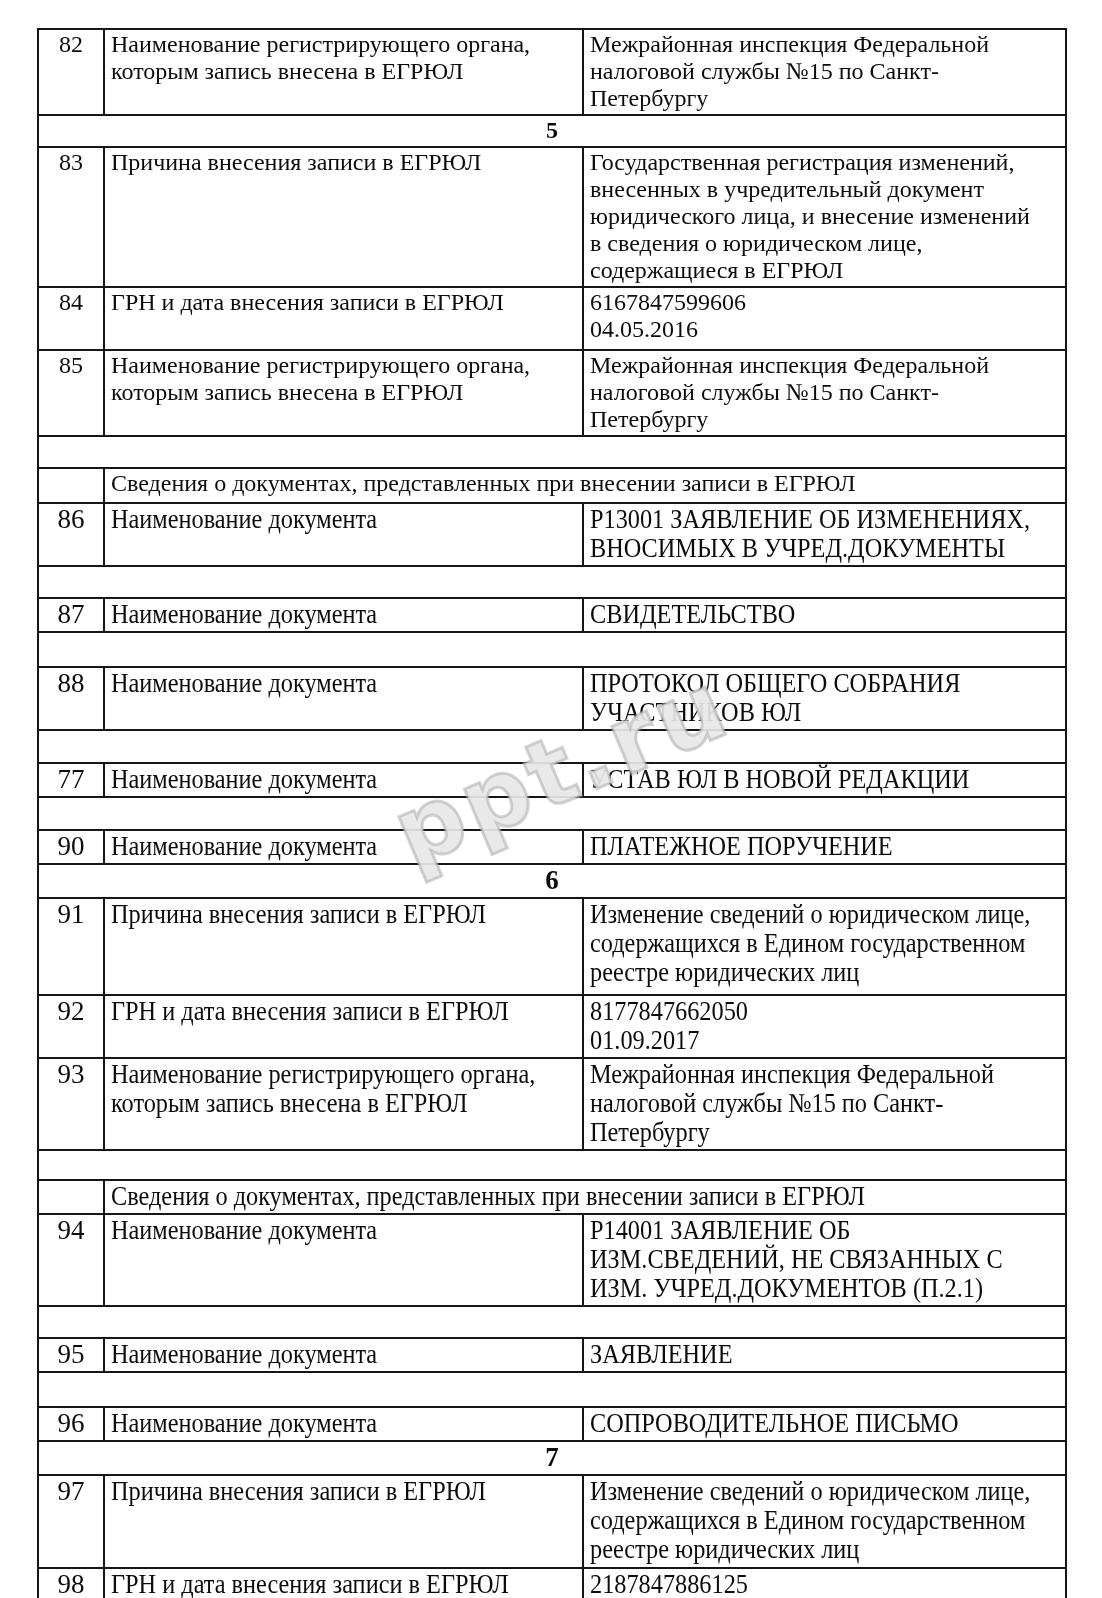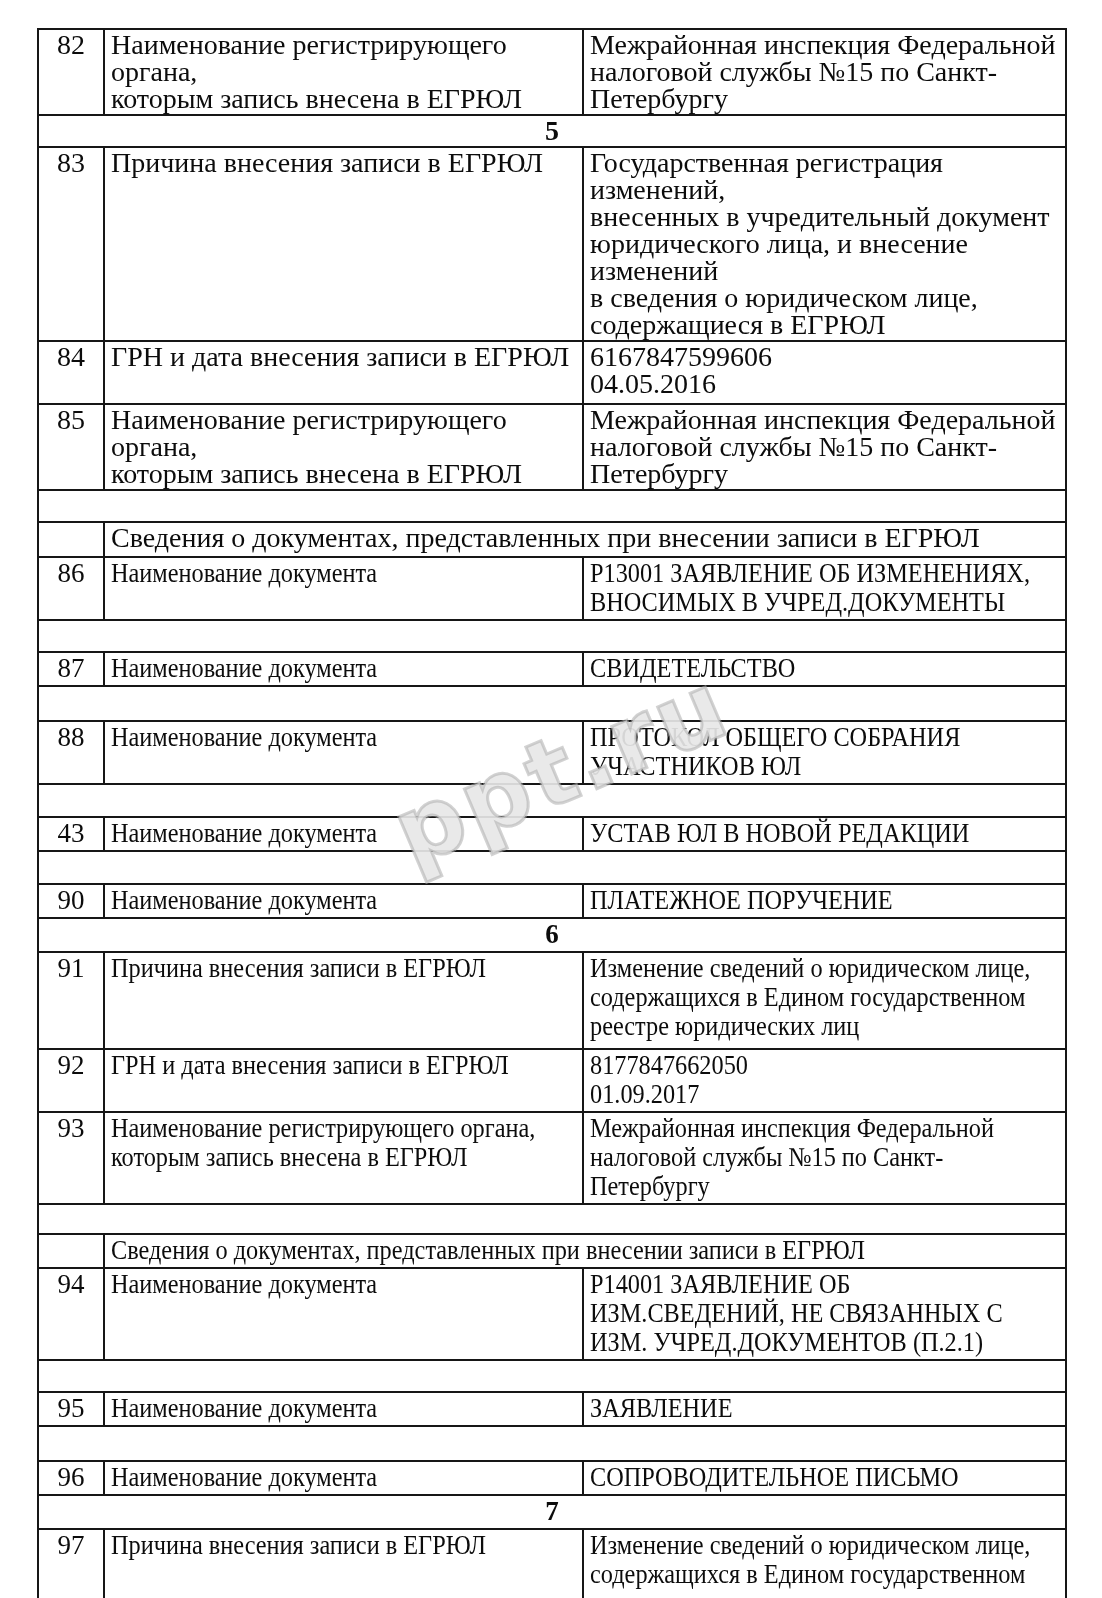--- a/index.html
+++ b/index.html
@@ -21,21 +21,21 @@
   col.c2{width:479px;}
   col.c3{width:483px;}
   td{
     border:2px solid #161616;
     vertical-align:top;
     padding:1px 6px 2px 6px;
   }
   td.num{text-align:center;padding-left:2px;padding-right:2px;}
   td.sec{text-align:center;font-weight:bold;}
   .txt{white-space:pre-line;}
-  tr.up .txt{font-size:28px;line-height:27px;}
+  tr.up .txt{font-size:24px;line-height:27px;}
   tr.lo .txt{font-size:27px;line-height:29px;}
   
   tr.lo .fit{display:block;width:111%;transform:scaleX(0.9);transform-origin:0 0;}
   .watermark{
     position:absolute;
     left:348px;top:686px;
     transform:rotate(-23deg);
     font-family:"DejaVu Sans","Liberation Sans",sans-serif;
     font-weight:bold;
     font-size:94px;
@@ -166,21 +166,21 @@
           <td class="val">
             <div class="txt fit">ПРОТОКОЛ ОБЩЕГО СОБРАНИЯ
 УЧАСТНИКОВ ЮЛ</div>
           </td>
         </tr>
         <tr class="up" style="height: 33px;">
           <td class="emp" colspan="3"></td>
         </tr>
         <tr class="lo" style="height: 34px;">
           <td class="num">
-            <div class="txt">43</div>
+            <div class="txt">77</div>
           </td>
           <td class="lab">
             <div class="txt fit">Наименование документа</div>
           </td>
           <td class="val">
             <div class="txt fit">УСТАВ ЮЛ В НОВОЙ РЕДАКЦИИ</div>
           </td>
         </tr>
         <tr class="up" style="height: 33px;">
           <td class="emp" colspan="3"></td>

